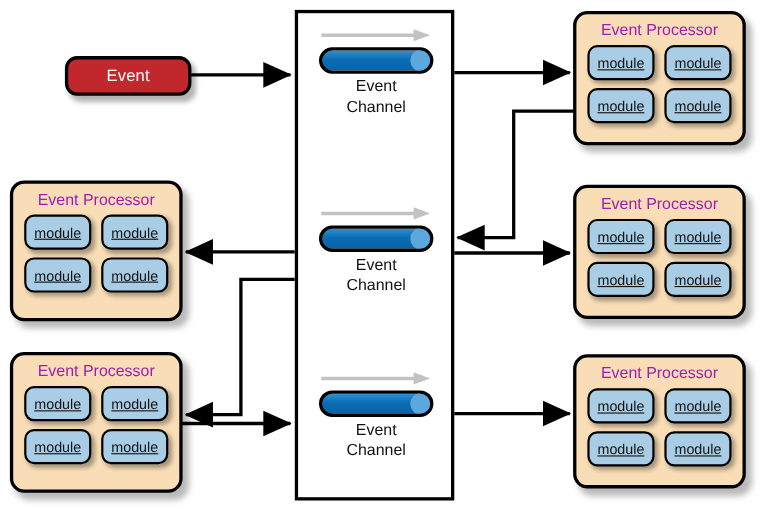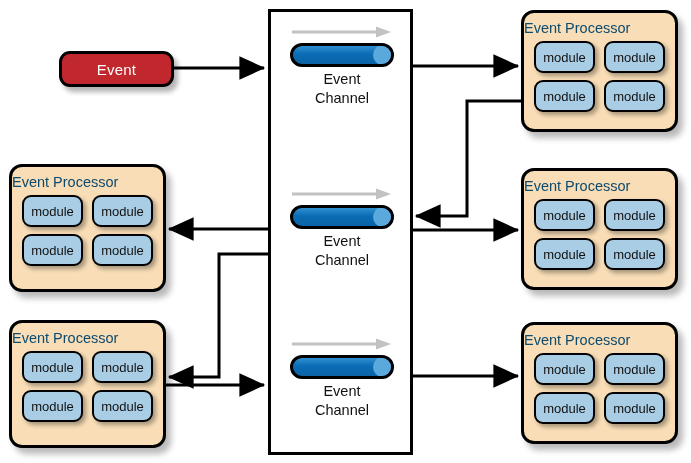--- a/index.html
+++ b/index.html
@@ -29,41 +29,43 @@
 
   .processor{
     background:#f8ddb6;
     border:3px solid #000000;
     border-radius:13px;
     box-shadow:5px 6px 6px rgba(0,0,0,.28);
     z-index:4;
     padding-top:5px;
   }
   .proc-title{
+    text-align:center;
     font-size:14.5px;
-    color:#0c4a6e;
+    color:#a21caf;
     line-height:20px;
     white-space:nowrap;
   }
   .module-grid{
     display:grid;
     grid-template-columns:1fr 1fr;
     gap:7px 9px;
     padding:3px 10px 8px 10px;
   }
   .module{
     background:#a9cde5;
     border:2.5px solid #000000;
     border-radius:9px;
     height:28px;
     display:flex;align-items:center;justify-content:center;
     font-size:13px;
     color:#111111;
     box-shadow:3px 3px 4px rgba(0,0,0,.33);
     white-space:nowrap;
+    text-decoration:underline;
   }
 
   
   .channel-frame{
     position:absolute;
     border:3px solid #000000;
     background:#ffffff;
     box-sizing:border-box;
     z-index:2;
   }

